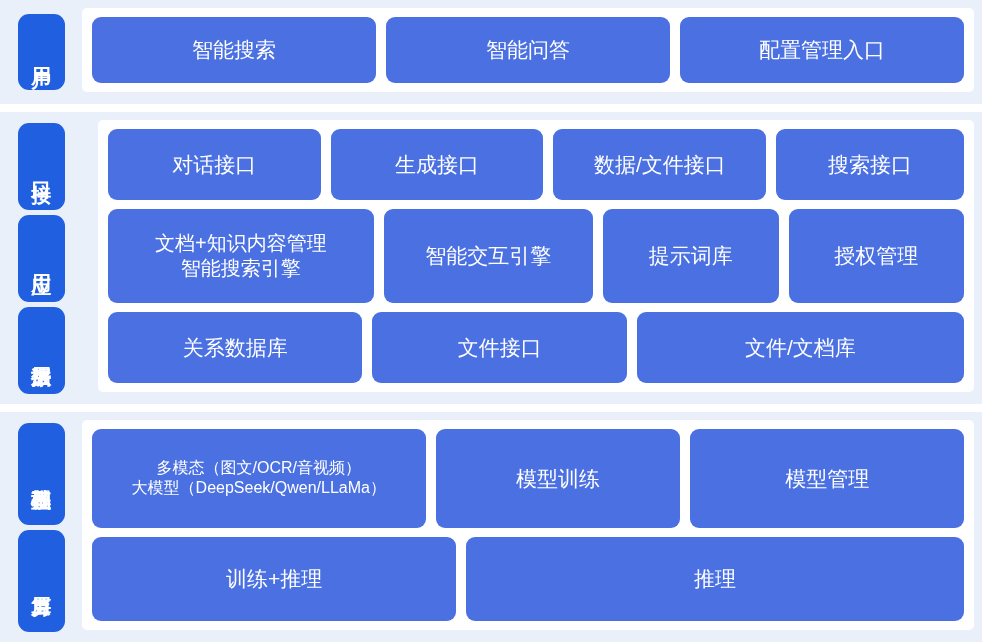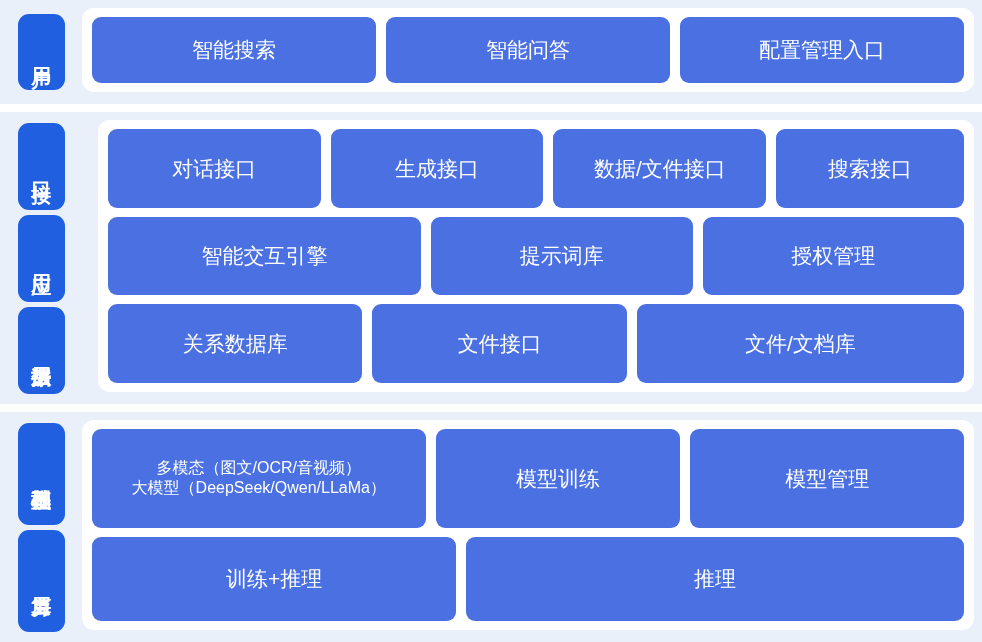--- a/index.html
+++ b/index.html
@@ -65,21 +65,21 @@
     text-align: center;
     writing-mode: vertical-rl;
     text-orientation: upright;
     white-space: nowrap;
   }
 
   
   .panel {
     flex: 1 1 auto;
     background: #ffffff;
-    border-radius: 12px;
+    border-radius: 5px;
     margin: 8px 8px 12px 0;
     padding: 9px 10px;
     display: flex;
     flex-direction: column;
     gap: 9px;
     box-sizing: border-box;
   }
 
   .row {
     display: flex;
@@ -162,20 +162,22 @@
     <div class="panel">
 
       <div class="row">
         <div class="node" style="flex-grow:1.05">对话接口</div>
         <div class="node" style="flex-grow:1.05">生成接口</div>
         <div class="node" style="flex-grow:1.05">数据/文件接口</div>
         <div class="node" style="flex-grow:0.92">搜索接口</div>
       </div>
 
       <div class="row">
+        <div class="node two-line" style="flex-grow:1.35">文档+知识内容管理
+智能搜索引擎</div>
         <div class="node" style="flex-grow:1.05">智能交互引擎</div>
         <div class="node" style="flex-grow:0.87">提示词库</div>
         <div class="node" style="flex-grow:0.87">授权管理</div>
       </div>
 
       <div class="row">
         <div class="node" style="flex-grow:1">关系数据库</div>
         <div class="node" style="flex-grow:1">文件接口</div>
         <div class="node" style="flex-grow:1.3">文件/文档库</div>
       </div>

